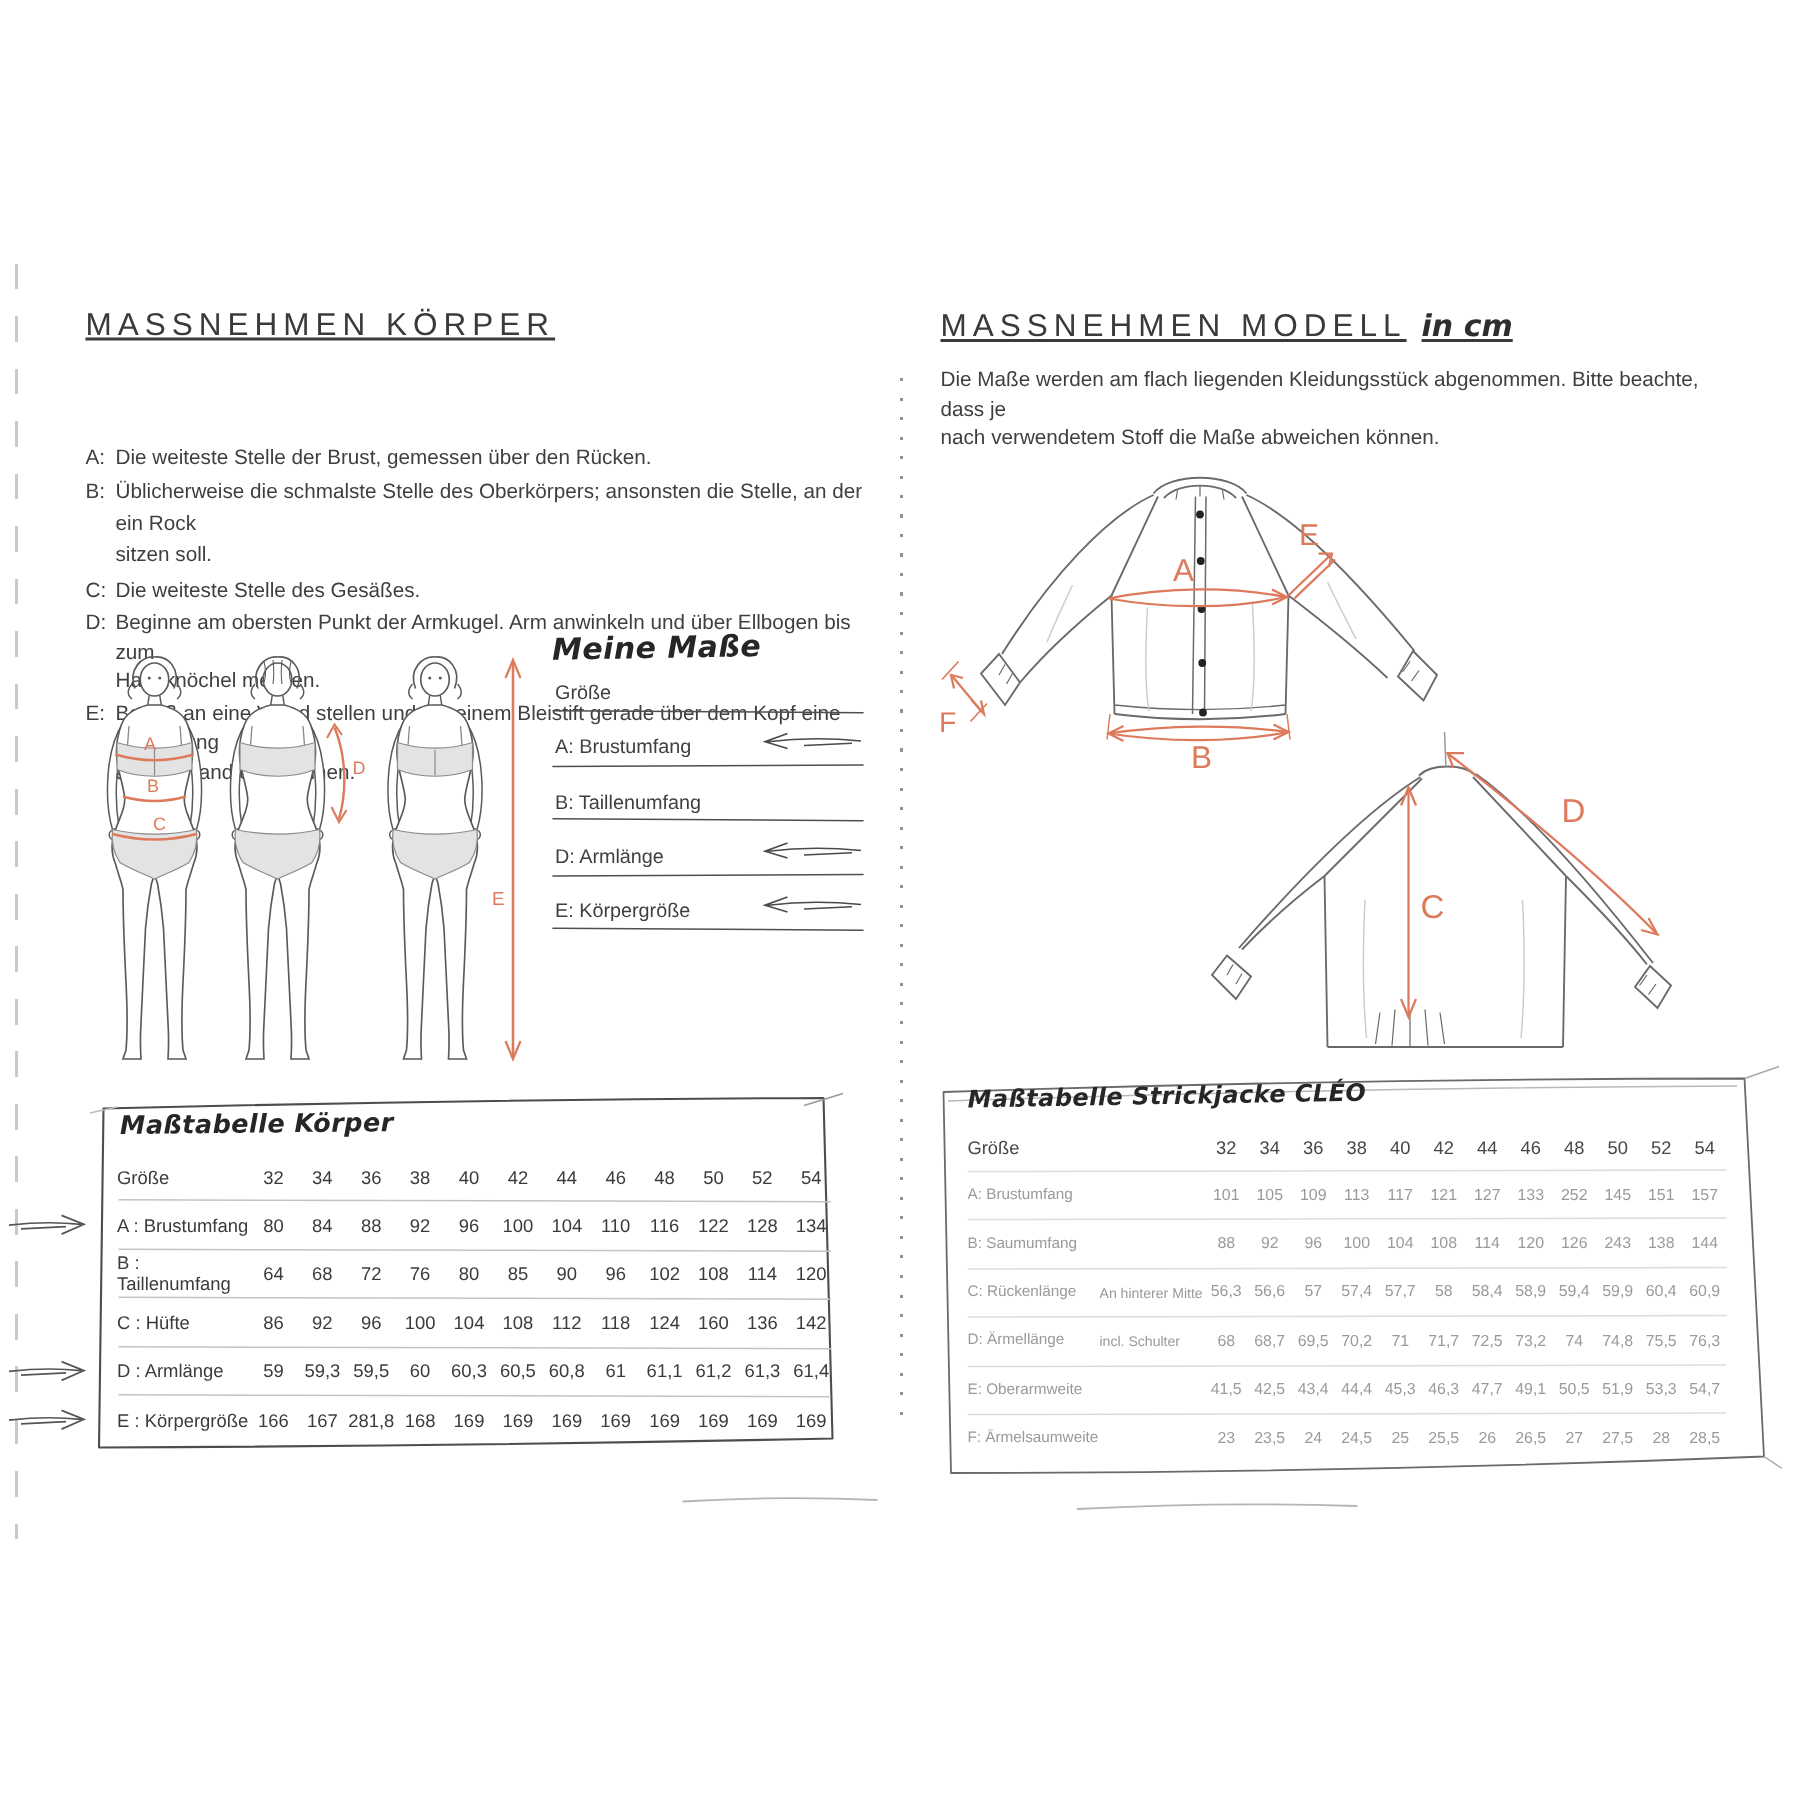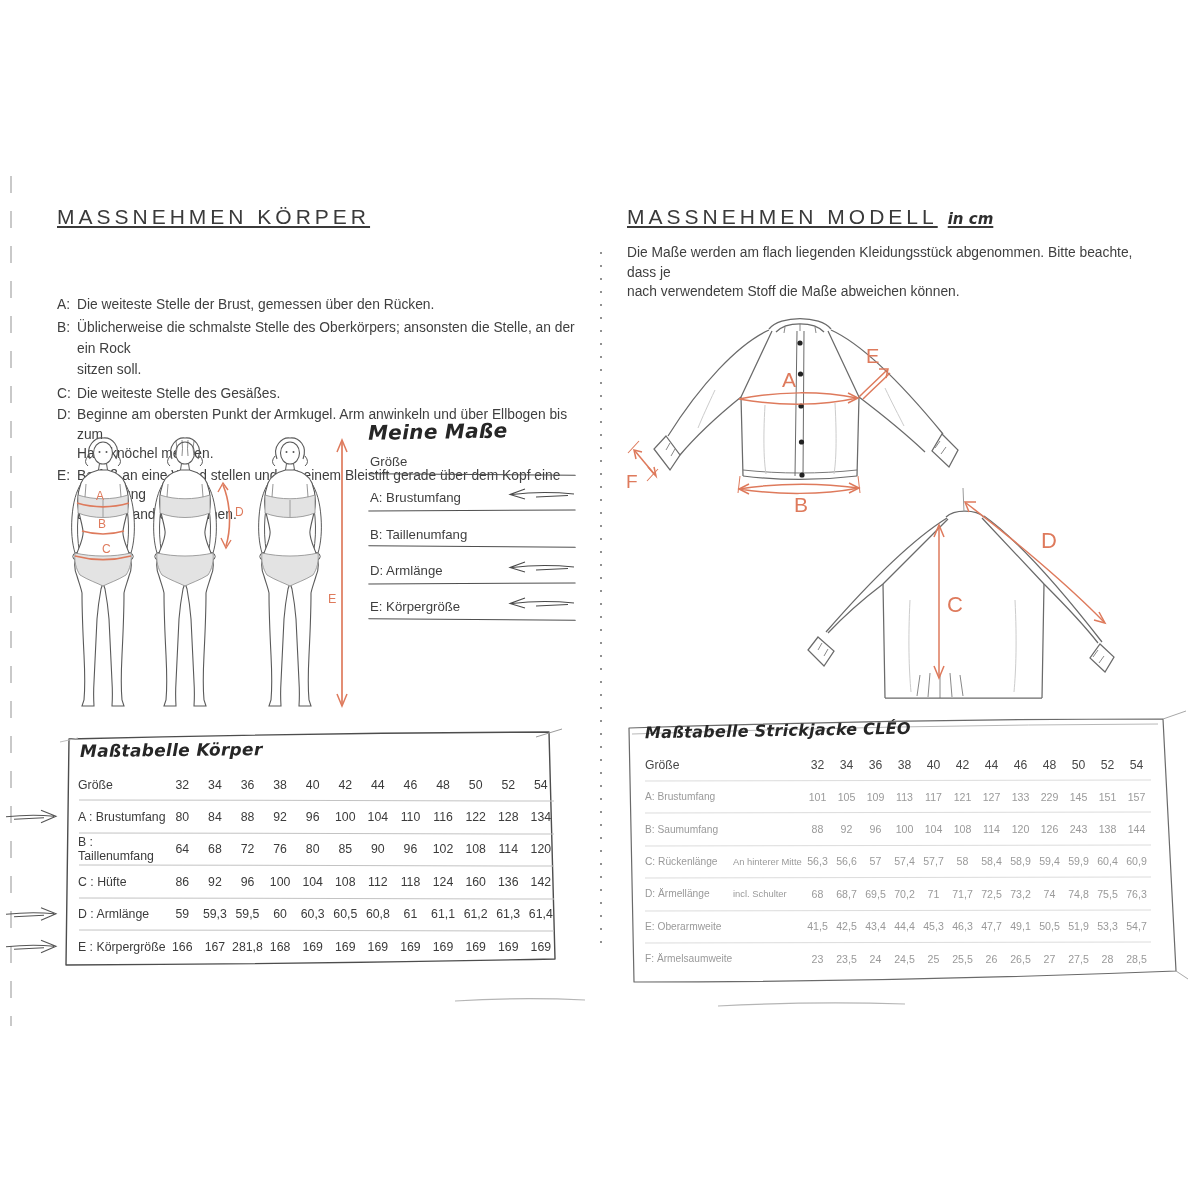--- a/index.html
+++ b/index.html
@@ -8,21 +8,21 @@
           font-family:"Liberation Sans",sans-serif; color:#3d3d3d; overflow:hidden; }
 
   
   .dash-v { position:absolute; left:10px; top:176px; width:2px; height:850px;
             background:repeating-linear-gradient(180deg,#c9c9c9 0 17px,transparent 17px 35px); }
   .dot-v  { position:absolute; left:600px; top:252px; width:2px; height:698px;
             background:repeating-linear-gradient(180deg,#919191 0 2px,transparent 2px 13px); }
 
   .h1 { position:absolute; font-size:21px; letter-spacing:4px; color:#3a3a3a; white-space:nowrap;text-decoration:underline; }
   .unit-note { font-family:"DejaVu Sans",sans-serif; font-style:italic; font-weight:700;
-               font-size:15px; letter-spacing:0; margin-left:10px; color:#2e2e2e; }
+               font-size:20px; letter-spacing:0; margin-left:10px; color:#2e2e2e; }
   .intro { position:absolute; font-size:13.8px; line-height:19.5px; white-space:pre-line; color:#3f3f3f; }
 
   #measure-points { position:absolute; left:57px; top:295px; width:528px;
                     font-size:13.8px; line-height:19.5px; color:#3f3f3f; }
   .mp { padding-left:20px; white-space:pre-line; margin-bottom:2px; }
   .mp .mp-l { display:inline-block; width:20px; margin-left:-20px; }
   .mp:nth-of-type(2) { line-height:21px; margin-bottom:4px; }
 
   .hand { font-family:"DejaVu Sans",sans-serif; font-style:italic; font-weight:700;
           color:#262626; letter-spacing:.3px; }
@@ -382,21 +382,21 @@
         <span class="lbl">A: Brustumfang</span>
         <span class="note"></span>
         <span class="num">101</span>
         <span class="num">105</span>
         <span class="num">109</span>
         <span class="num">113</span>
         <span class="num">117</span>
         <span class="num">121</span>
         <span class="num">127</span>
         <span class="num">133</span>
-        <span class="num">229</span>
+        <span class="num">252</span>
         <span class="num">145</span>
         <span class="num">151</span>
         <span class="num">157</span>
       </div>
       <div class="msep"></div>
       <div class="mrow">
         <span class="lbl">B: Saumumfang</span>
         <span class="note"></span>
         <span class="num">88</span>
         <span class="num">92</span>

